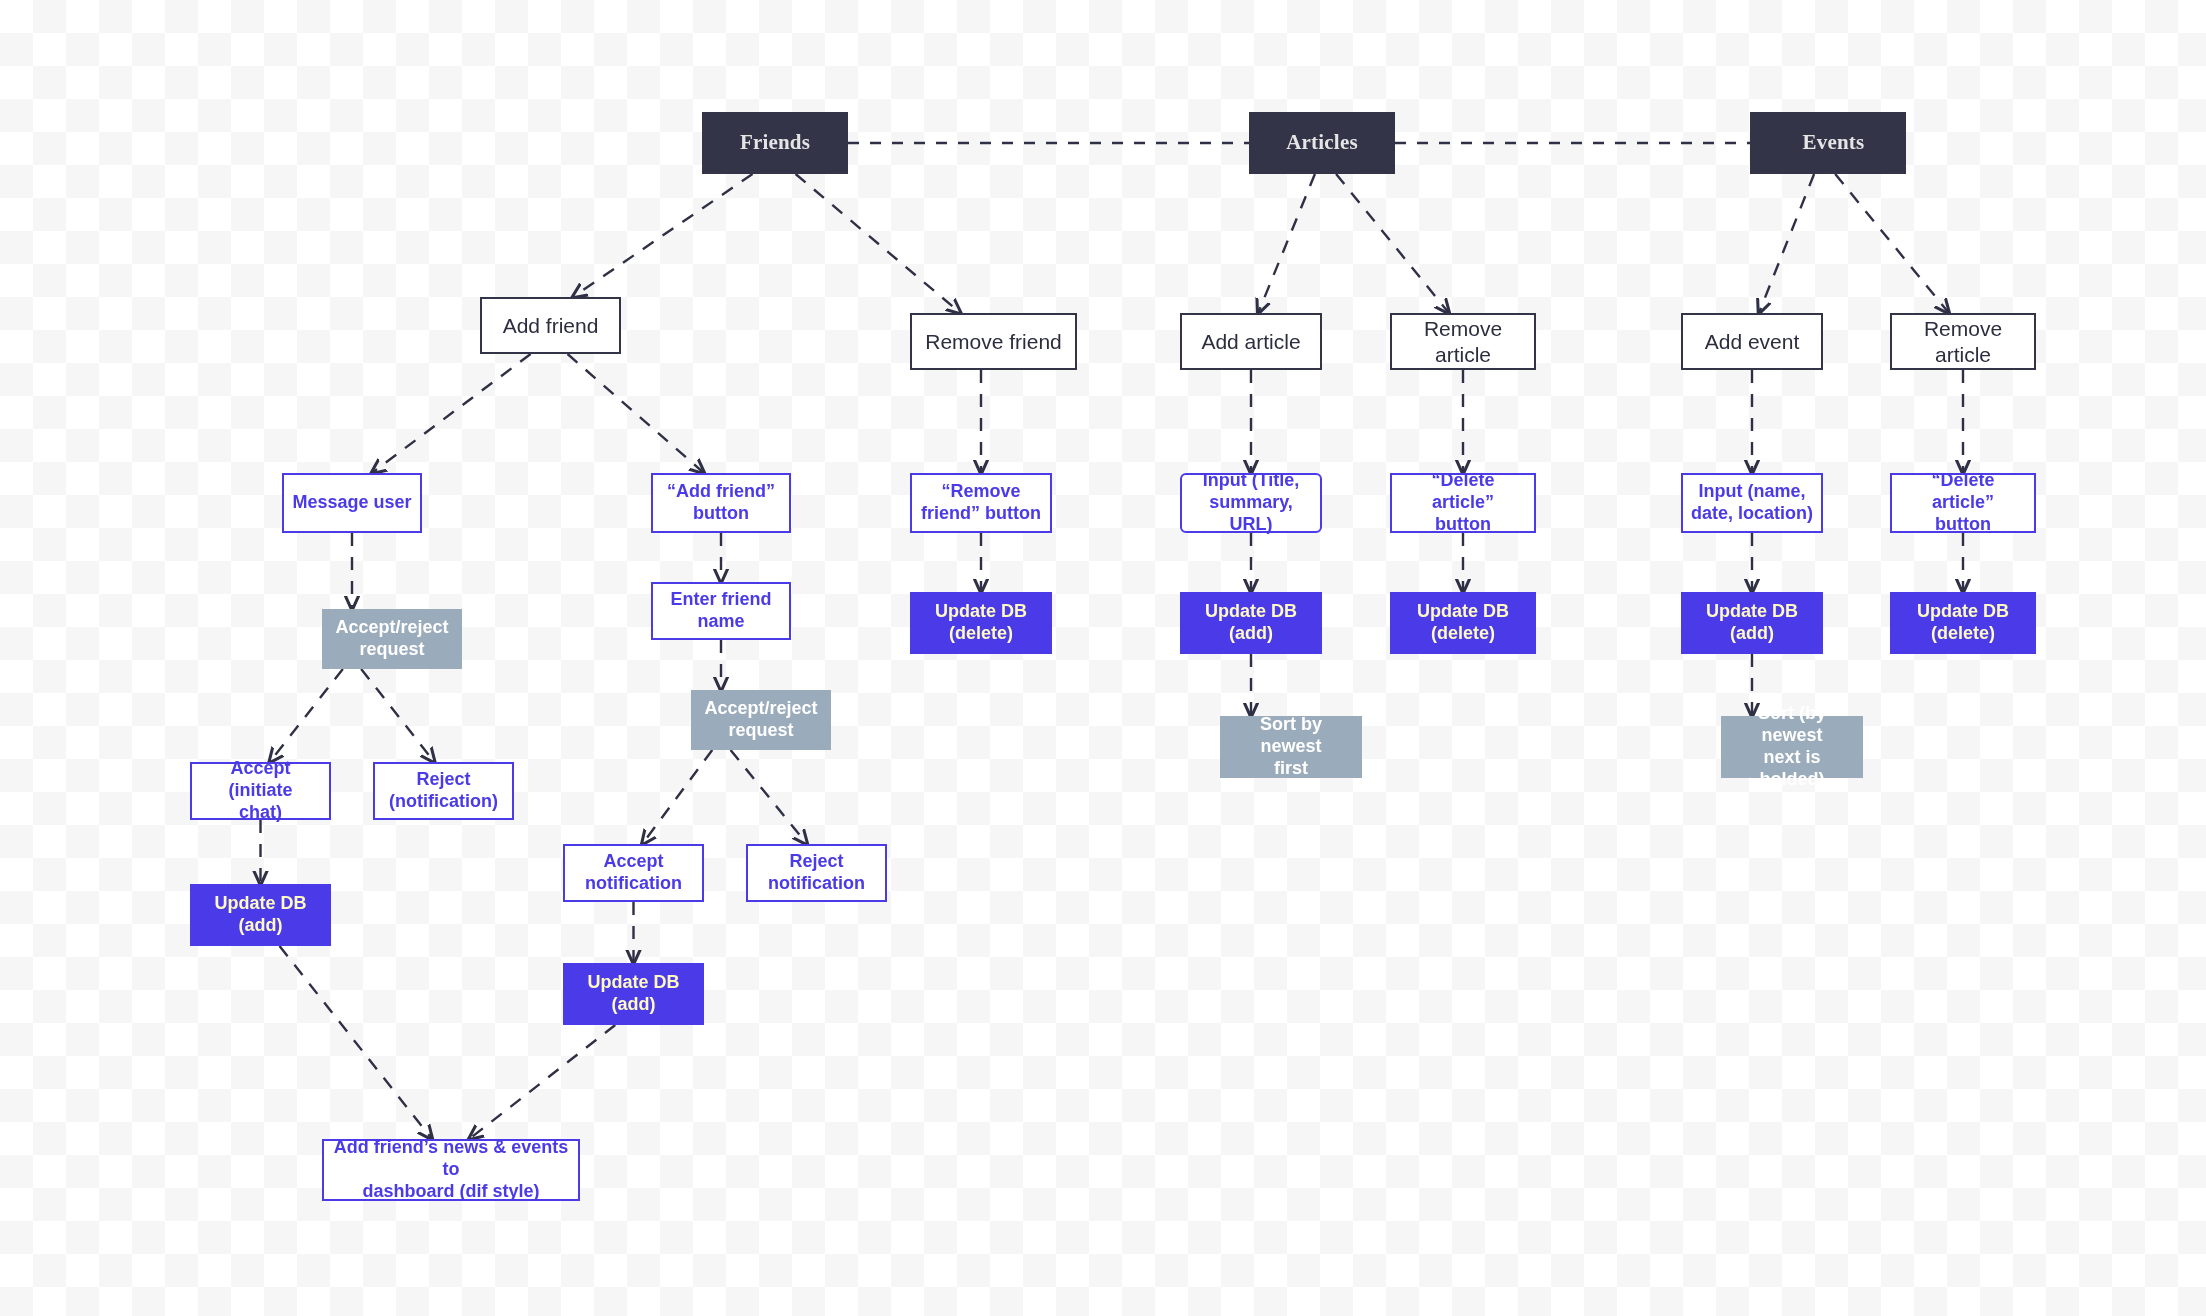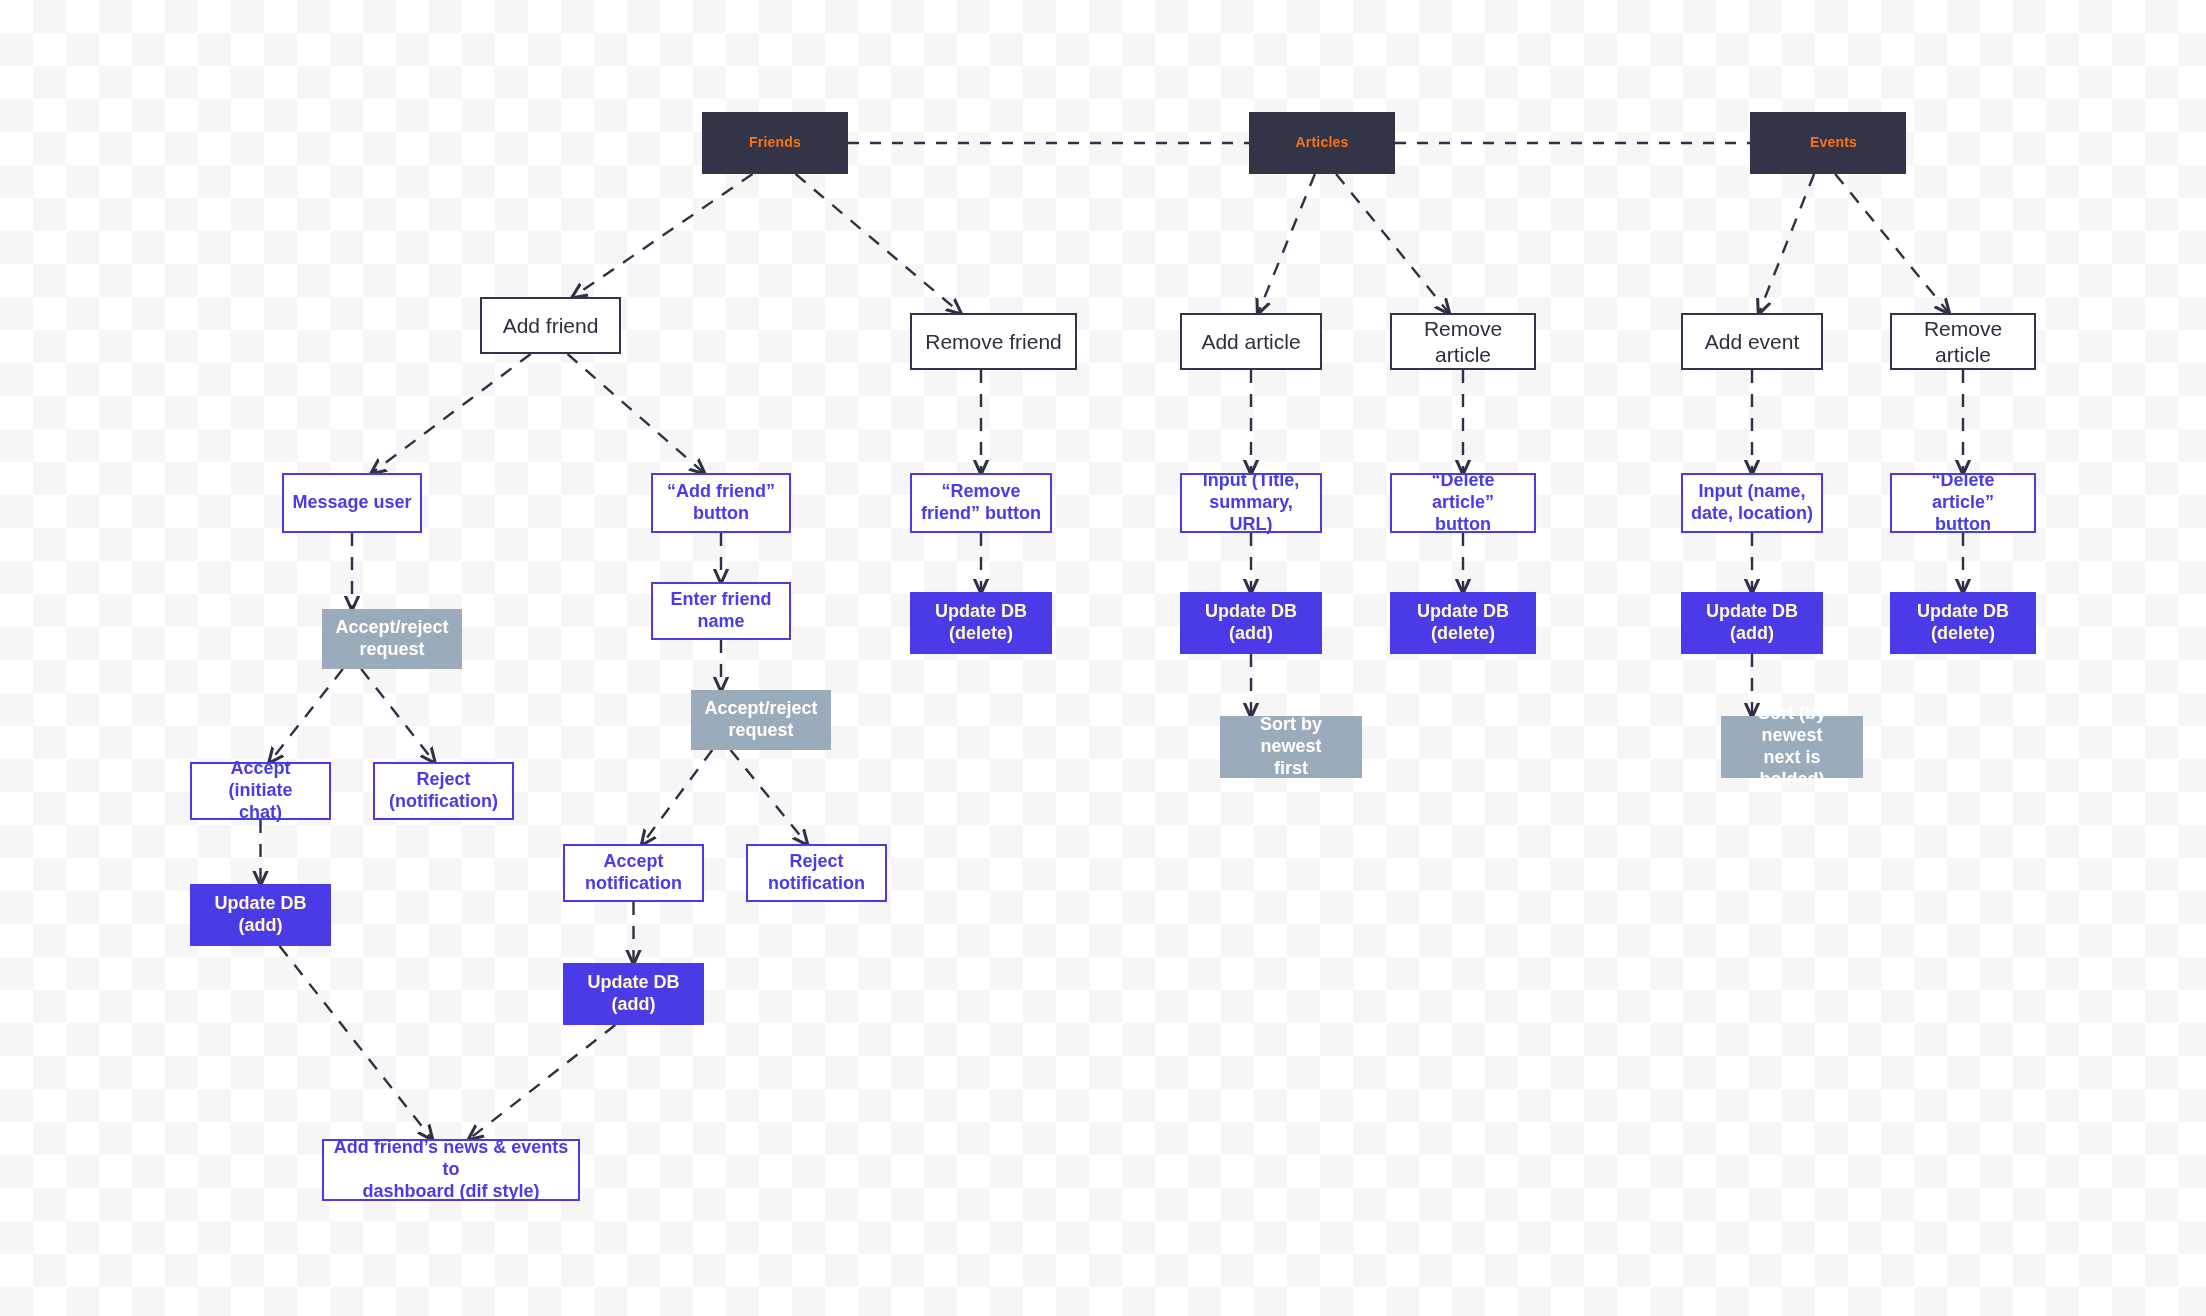--- a/index.html
+++ b/index.html
@@ -38,24 +38,25 @@
     z-index: 3;
   }
   .node .lbl {
     display: block;
     padding: 0 8px;
     white-space: pre-line;
   }
   
   .n-dark {
     background: #343449;
-    color: #f97316;
-    font-weight: bold;
-    font-size: 14px;
+    color: #e5e5e5;
+    font-weight: bold;
+    font-size: 21px;
     letter-spacing: .2px;
+    font-family: Liberation Serif, serif;
   }
   .n-outline-dark {
     background: #ffffff;
     border: 2.5px solid #343449;
     color: #2d2d40;
     font-weight: normal;
     font-size: 21px;
   }
   .n-outline-blue {
     background: #ffffff;
@@ -153,21 +154,21 @@
       <span class="lbl">Message user</span>
     </div>
     <div class="node n-outline-blue" style="left: 651px; top: 473px; width: 140px; height: 60px;">
       <span class="lbl">“Add friend”
 button</span>
     </div>
     <div class="node n-outline-blue" style="left: 910px; top: 473px; width: 142px; height: 60px;">
       <span class="lbl">“Remove
 friend” button</span>
     </div>
-    <div class="node n-outline-blue" style="left: 1180px; top: 473px; width: 142px; height: 60px;">
+    <div class="node n-outline-blue" style="left: 1180px; top: 473px; width: 142px; height: 60px; border-radius: 6px;">
       <span class="lbl">Input (Title,
 summary, URL)</span>
     </div>
     <div class="node n-outline-blue" style="left: 1390px; top: 473px; width: 146px; height: 60px;">
       <span class="lbl">“Delete article”
 button</span>
     </div>
     <div class="node n-outline-blue" style="left: 1681px; top: 473px; width: 142px; height: 60px;">
       <span class="lbl">Input (name,
 date, location)</span>

